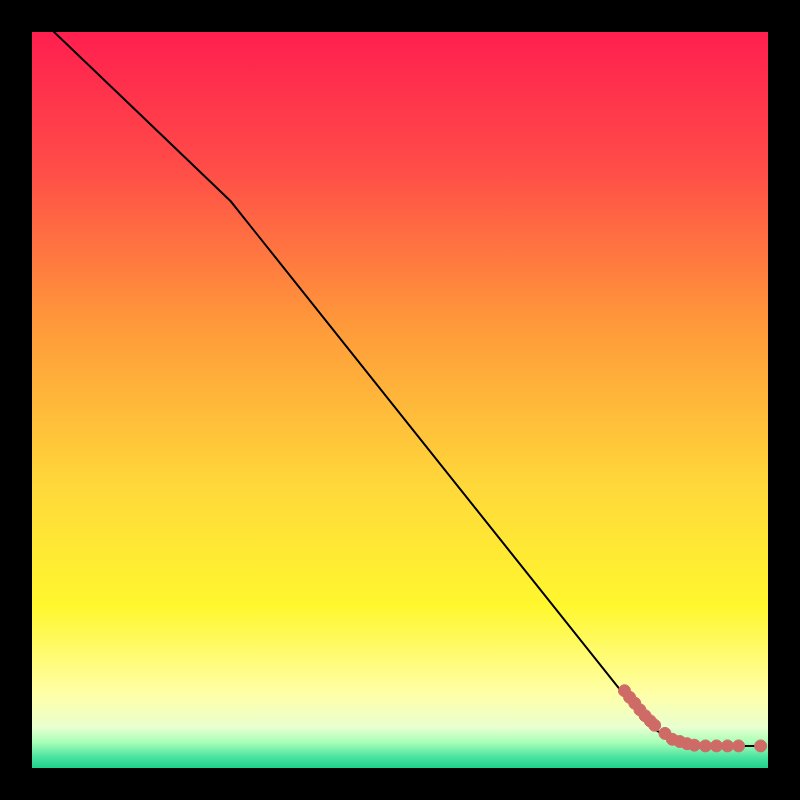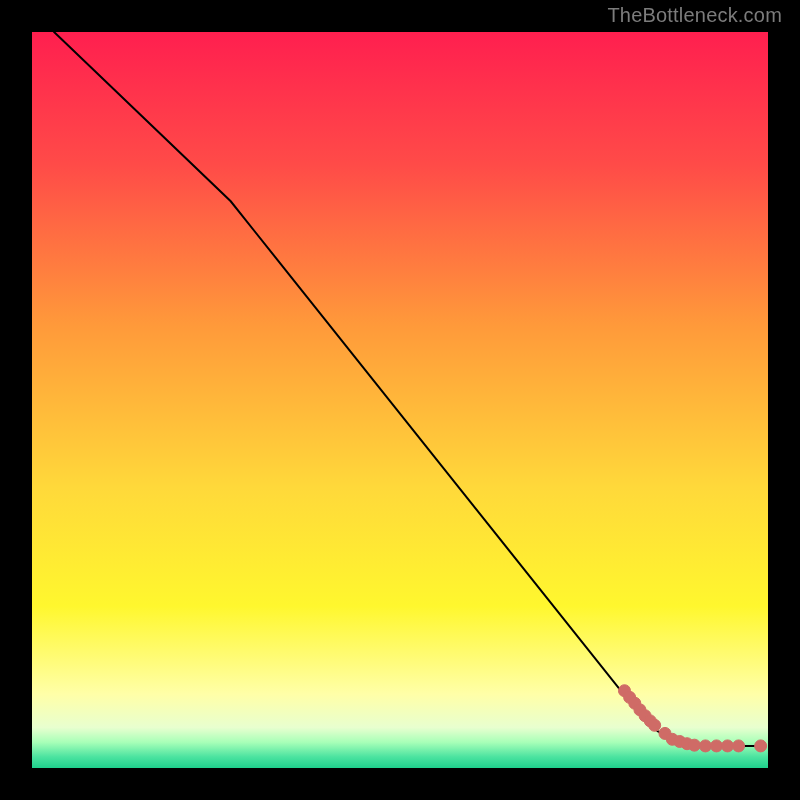--- a/index.html
+++ b/index.html
@@ -33,21 +33,20 @@
     width: 736px;
     height: 736px;
   }
   svg {
     display: block;
   }
 </style>
 </head>
 <body>
 <div class="container">
-  <div class="credit">TheBottleneck.com</div>
 
   <div class="plot-wrap">
     <svg id="chart-svg" width="736" height="736" viewBox="0 0 736 736">
         <defs>
           <linearGradient id="bg-grad" x1="0" y1="0" x2="0" y2="1">
             <stop offset="0%" stop-color="#ff1f4f"></stop>
             <stop offset="18%" stop-color="#ff4b48"></stop>
             <stop offset="40%" stop-color="#ff9a3a"></stop>
             <stop offset="62%" stop-color="#ffd93a"></stop>
             <stop offset="78%" stop-color="#fff72e"></stop>

